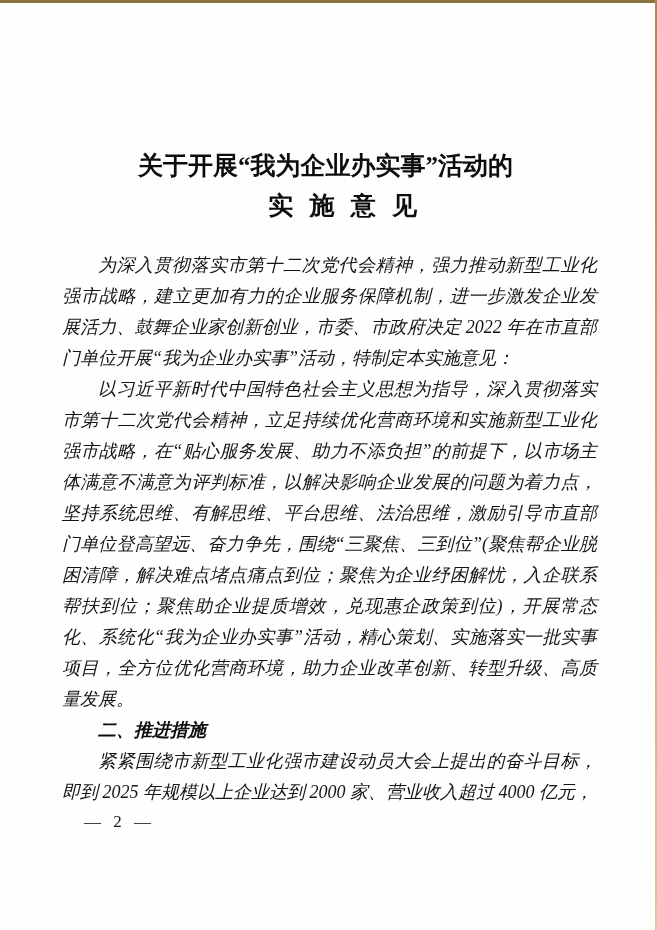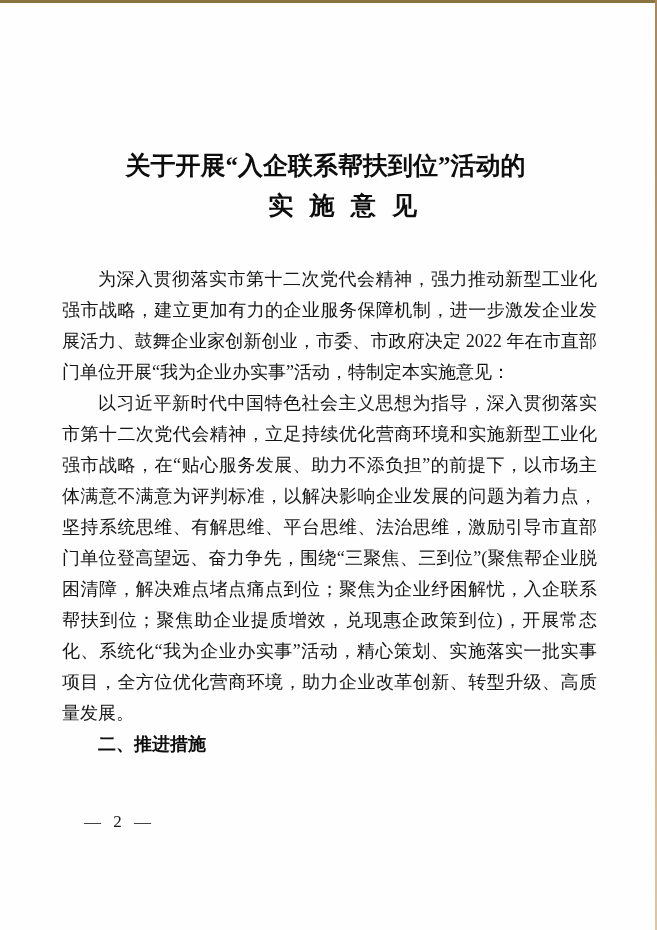--- a/index.html
+++ b/index.html
@@ -38,27 +38,28 @@
     font-size: 25px;
     line-height: 40px;
     color: #0d0d0d;
   }
   .doc-title .line2 {
     letter-spacing: 5px;
     margin-left: 39px;
   }
   .body-text {
     position: absolute;
-    top: 264px;
+    top: 250px;
     left: 62px;
     width: 535px;
     font-size: 18px;
     line-height: 31px;
     text-align: justify;
     text-justify: inter-ideograph;
+    font-style: italic;
   }
   .para {
     margin: 0;
     text-indent: 2em;
   }
   .heading {
     font-family: "Liberation Sans", "DejaVu Sans", sans-serif;
     font-weight: bold;
     color: #0d0d0d;
   }
@@ -73,25 +74,26 @@
 </style>
 </head>
 <body>
 
 <div class="page">
 
   <div class="edge-top"></div>
   <div class="edge-right"></div>
 
   <div class="doc-title">
-    <div class="line1">关于开展“入企联系帮扶到位”活动的</div>
+    <div class="line1">关于开展“我为企业办实事”活动的</div>
     <div class="line2">实 施 意 见</div>
   </div>
 
   <div class="body-text">
     <p class="para">为深入贯彻落实市第十二次党代会精神，强力推动新型工业化强市战略，建立更加有力的企业服务保障机制，进一步激发企业发展活力、鼓舞企业家创新创业，市委、市政府决定 2022 年在市直部门单位开展“我为企业办实事”活动，特制定本实施意见：</p>
     <p class="para">以习近平新时代中国特色社会主义思想为指导，深入贯彻落实市第十二次党代会精神，立足持续优化营商环境和实施新型工业化强市战略，在“贴心服务发展、助力不添负担”的前提下，以市场主体满意不满意为评判标准，以解决影响企业发展的问题为着力点，坚持系统思维、有解思维、平台思维、法治思维，激励引导市直部门单位登高望远、奋力争先，围绕“三聚焦、三到位”(聚焦帮企业脱困清障，解决难点堵点痛点到位；聚焦为企业纾困解忧，入企联系帮扶到位；聚焦助企业提质增效，兑现惠企政策到位)，开展常态化、系统化“我为企业办实事”活动，精心策划、实施落实一批实事项目，全方位优化营商环境，助力企业改革创新、转型升级、高质量发展。</p>
     <p class="para heading">二、推进措施</p>
+    <p class="para">紧紧围绕市新型工业化强市建设动员大会上提出的奋斗目标，即到 2025 年规模以上企业达到 2000 家、营业收入超过 4000 亿元，</p>
   </div>
 
   <div class="page-number">— 2 —</div>
 
 </div>
 
 </body></html>

